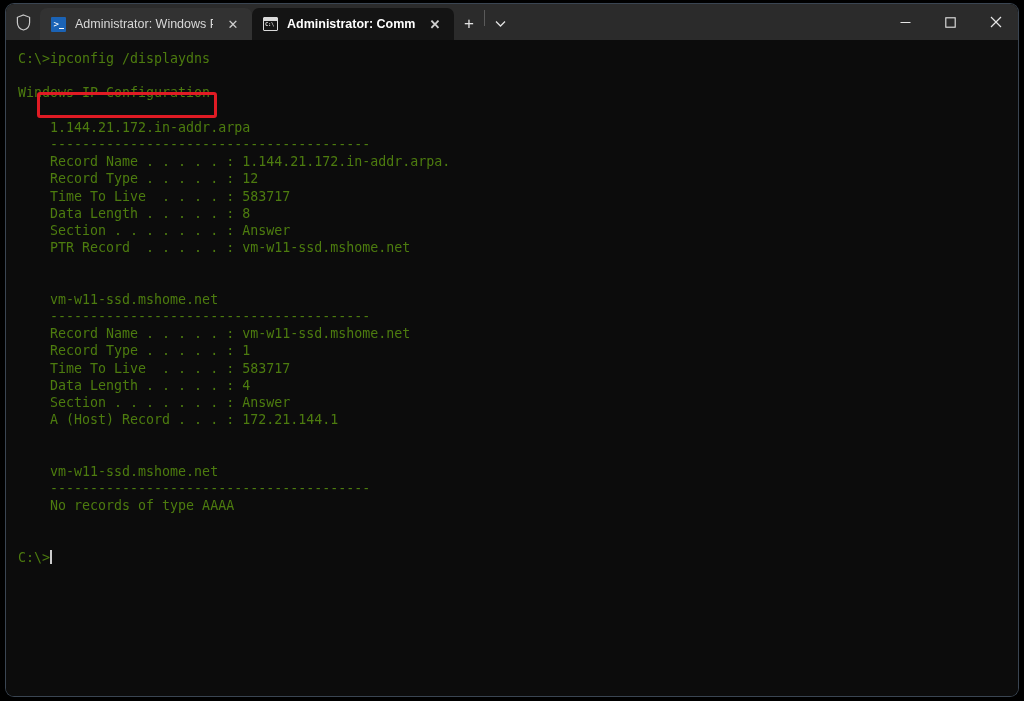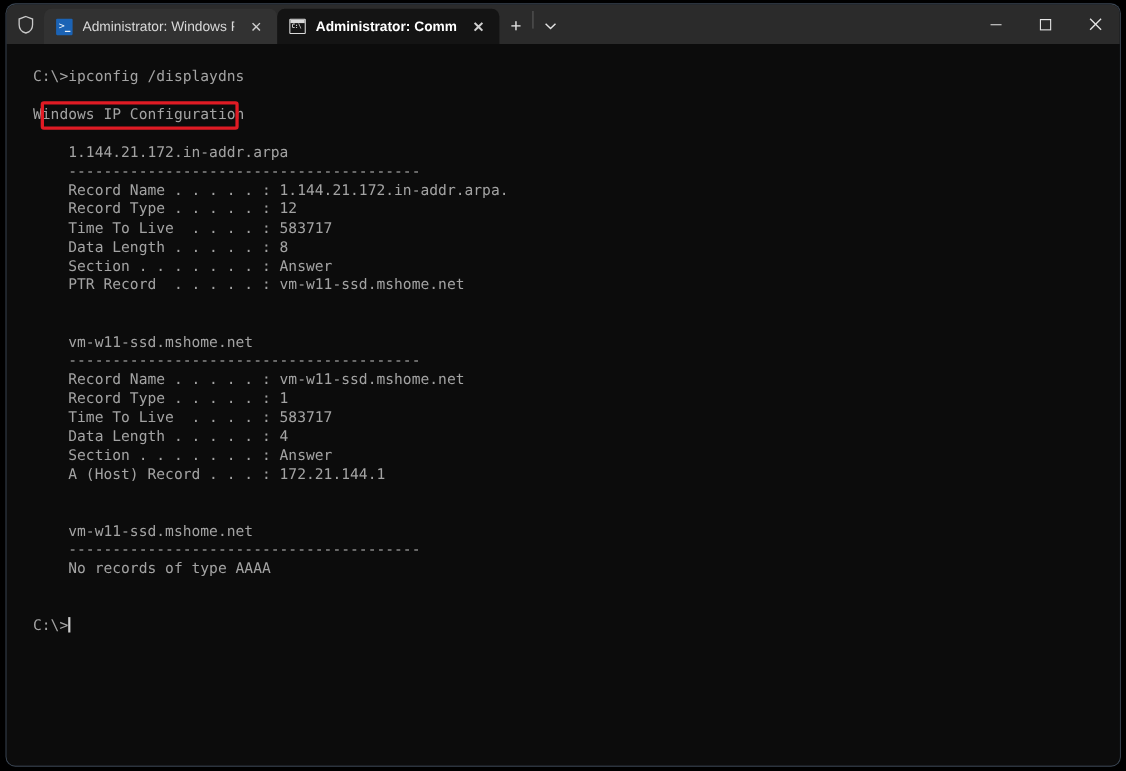--- a/index.html
+++ b/index.html
@@ -183,25 +183,25 @@
   
   #terminal {
     position: relative;
     height: 656px;
     background: #0c0c0c;
     padding: 10px 0 0 12px;
     box-sizing: border-box;
   }
 
   pre.term {
-    margin: 12px;
+    margin: 0;
     font-family: "DejaVu Sans Mono", monospace;
     font-size: 13.3px;
     line-height: 17.2px;
-    color: #a3a3a3;
+    color: #4d7c0f;
     letter-spacing: 0px;
     white-space: pre;
   }
 
   #highlight-box {
     position: absolute;
     left: 31px;
     top: 52px;
     width: 180px;
     height: 26px;

